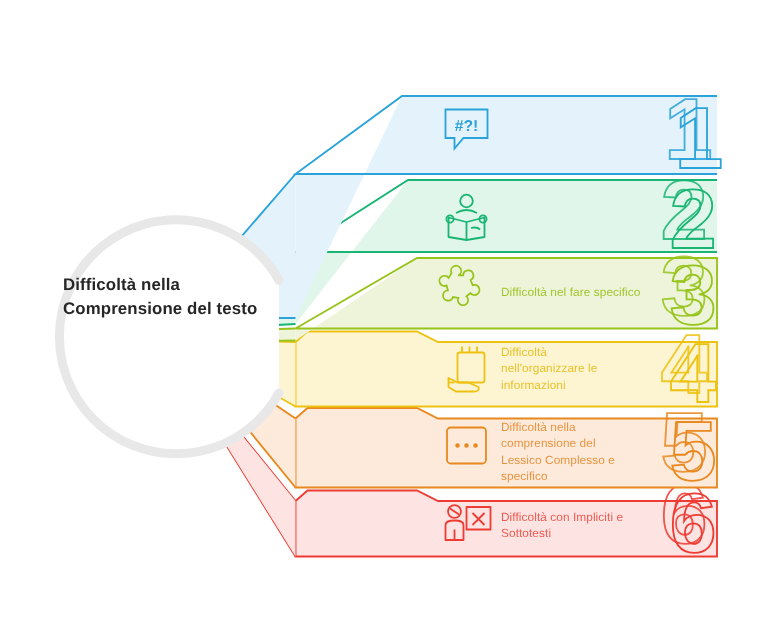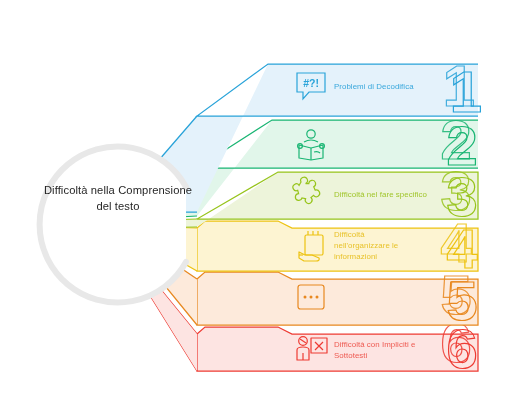--- a/index.html
+++ b/index.html
@@ -16,23 +16,23 @@
   }
   #diagram-svg {
     position: absolute;
     top: 0; left: 0;
     width: 512px; height: 416px;
   }
   .hub-label {
     position: absolute;
     left: 42px; top: 183px;
     width: 152px;
-    text-align: center;
+    text-align: left;
     font-size: 11.2px;
-    font-weight: normal;
+    font-weight: bold;
     line-height: 1.42;
     color: #262626;
     letter-spacing: 0.1px;
   }
   .row-label {
     position: absolute;
     font-size: 7.9px;
     line-height: 1.38;
     letter-spacing: 0.05px;
     white-space: pre-line;
@@ -151,23 +151,23 @@
       <path d="M297 350 Q297 347 303 347 Q309 347 309 350 L309 360 L297 360 Z" stroke="#ee3b33"></path>
       <path d="M303 353 L303 360" stroke="#ee3b33"></path>
       <rect x="311" y="338" width="16" height="15" stroke="#ee3b33"></rect>
       <path d="M315 342 L323 350 M323 342 L315 350" stroke="#ee3b33"></path>
     </g>
 
   </svg>
 
   <div class="hub-label">Difficoltà nella Comprensione del testo</div>
 
-  <div class="row-label" style="left:334px; top:82px; width:120px; color:#3aa8dc;">Problemi di Decodifica</div>
 
 
   <div class="row-label" style="left:334px; top:190px; width:116px; color:#a2c62d;">Difficoltà nel fare specifico</div>
 
   <div class="row-label" style="left:334px; top:230px; width:84px; color:#e8c22a;">Difficoltà nell'organizzare le informazioni</div>
 
+  <div class="row-label" style="left:334px; top:280px; width:86px; color:#e89440;">Difficoltà nella comprensione del Lessico Complesso e specifico</div>
 
   <div class="row-label" style="left:334px; top:340px; width:110px; color:#ee5b52;">Difficoltà con Impliciti e Sottotesti</div>
 
 </div>
 
 </body></html>

